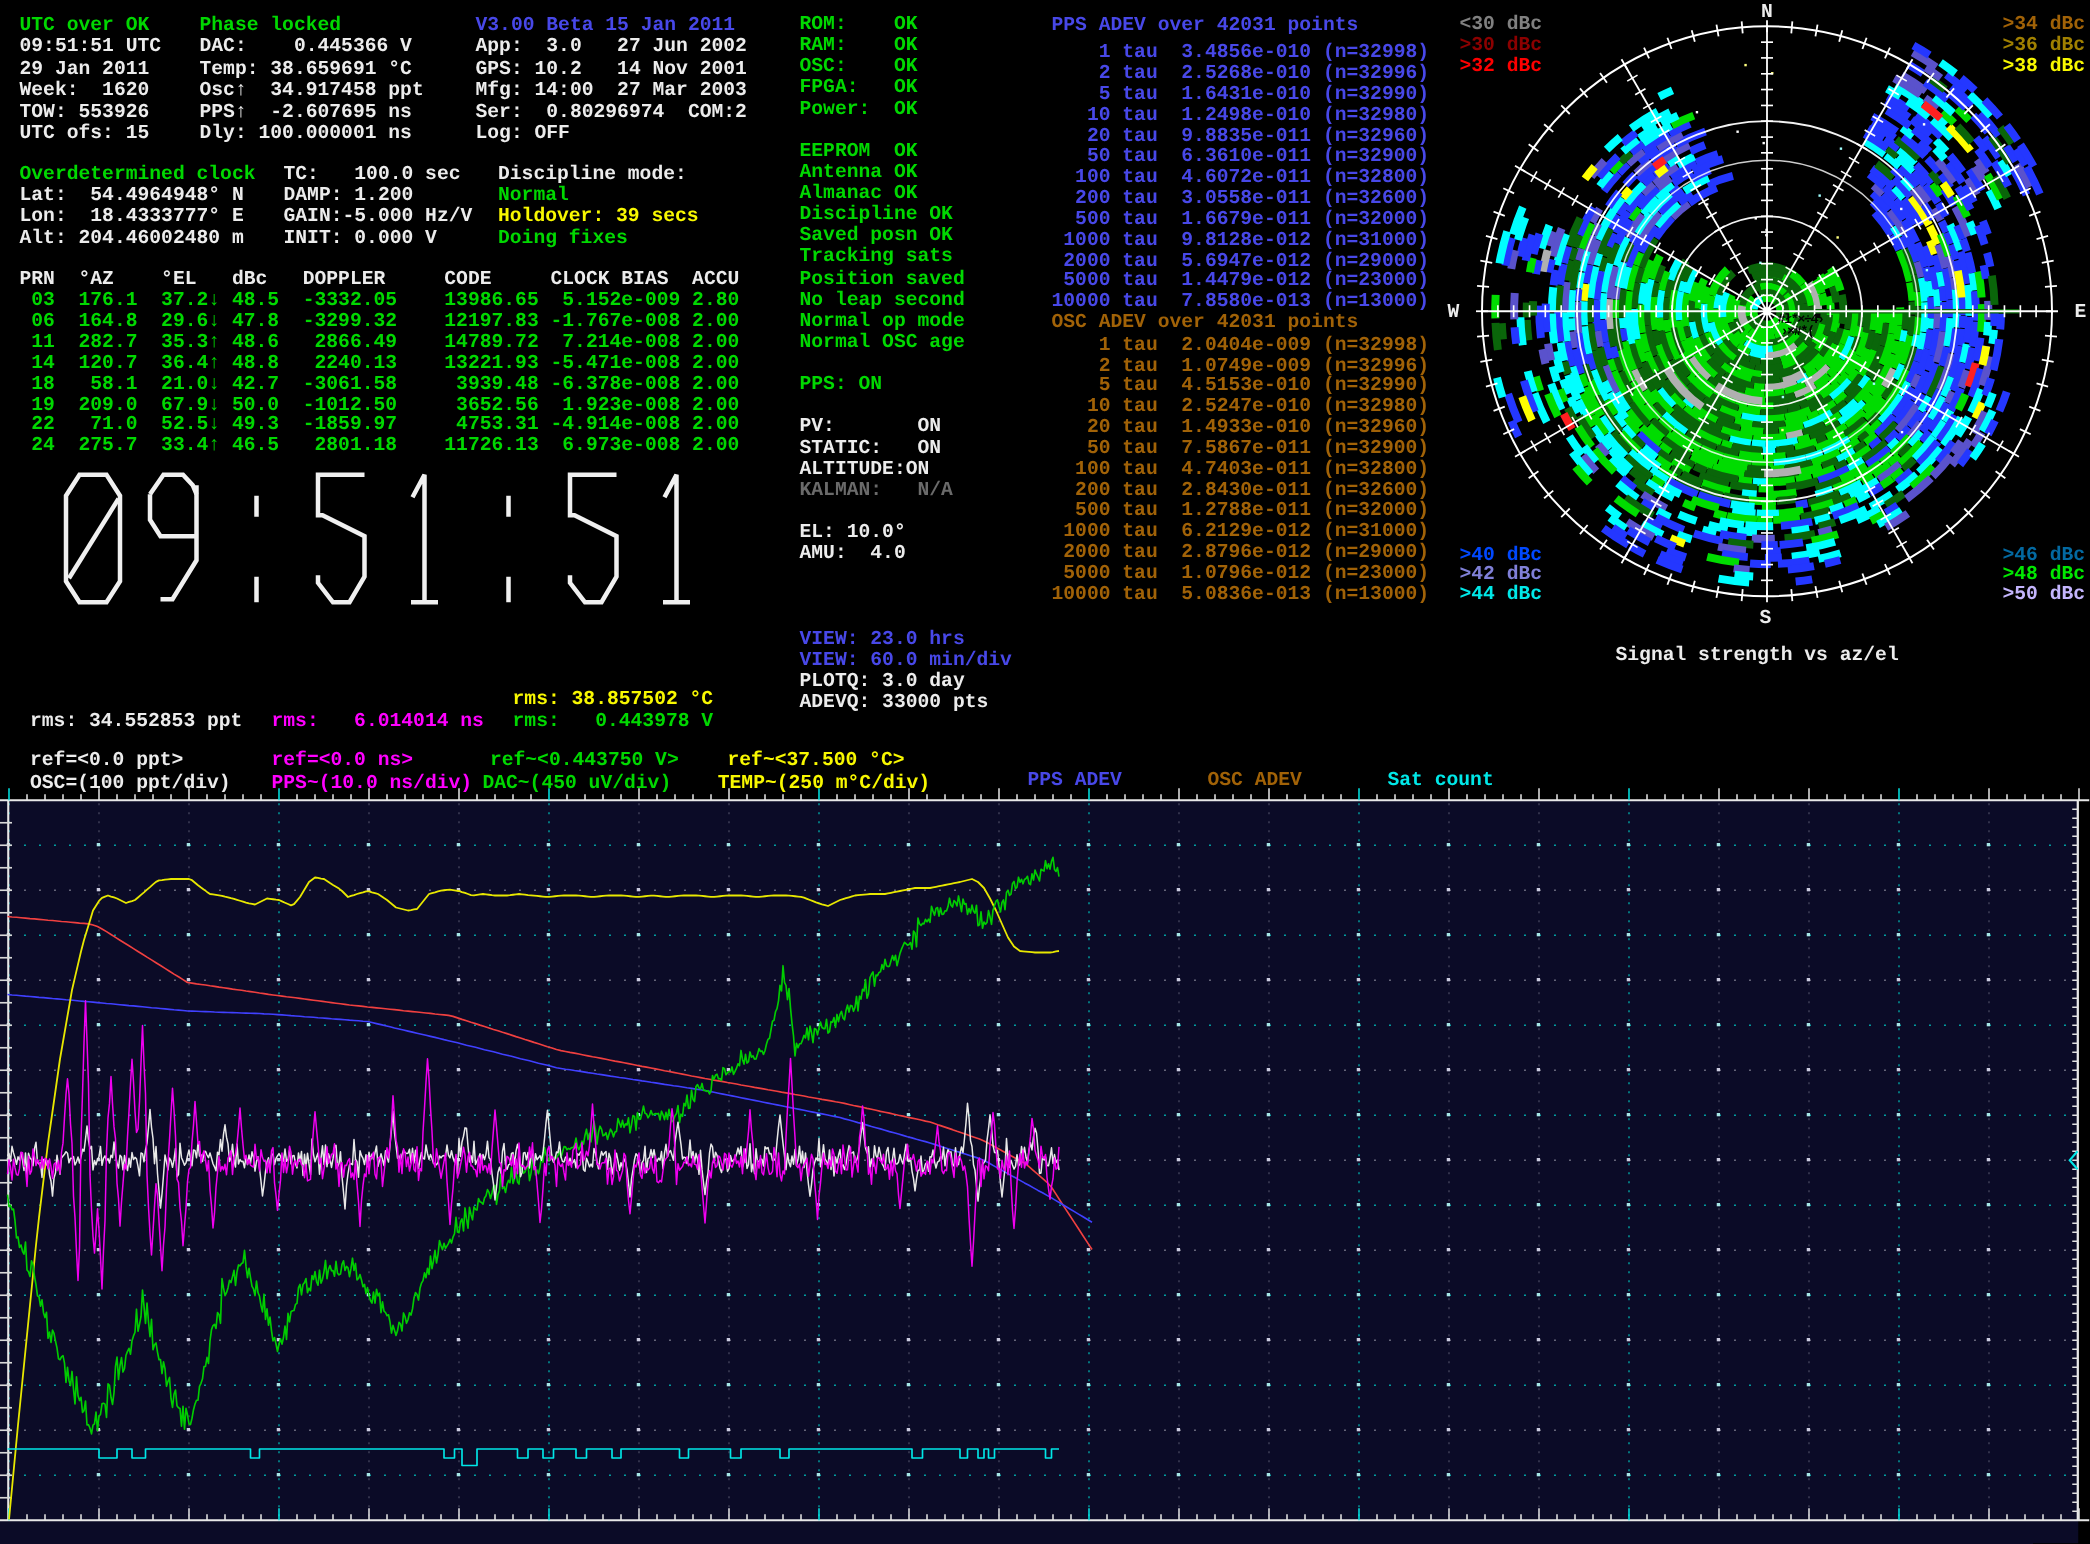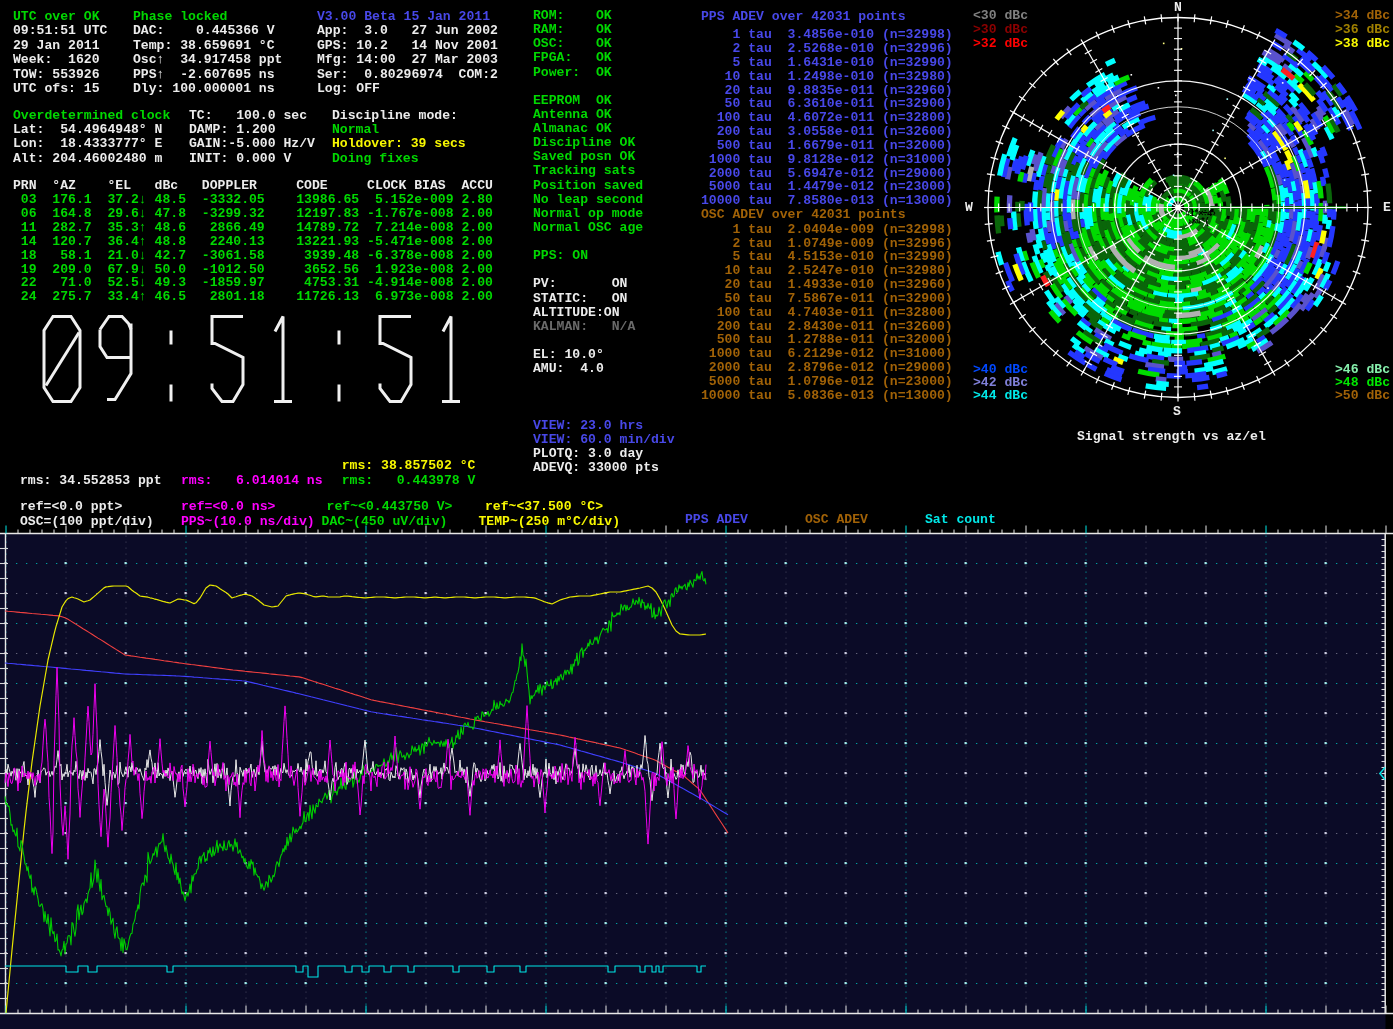--- a/index.html
+++ b/index.html
@@ -10,23 +10,23 @@
 .r{color:#a16207}
 .R{color:#ff0000}
 .dr{color:#8c0000}
 .gy{color:#808080}
 .gy2{color:#6a6a6a}
 .dy{color:#a08000}
 .m{color:#ff00ff}
 .c{color:#00e8e8}
 .db{color:#0048ff}
 .lb{color:#8080d8}
-.dg{color:#86efac}
+.dg{color:#0369a1}
 .bg{color:#00e800}
-.lgy{color:#a16207}
+.lgy{color:#c4b5fd}
 </style></head><body>
 <pre class="t w" style="left:13.0px;top:10.00px;line-height:14.40px"><span class="g">UTC over OK</span>
 09:51:51 UTC
 29 Jan 2011
 Week:  1620
 TOW: 553926
 UTC ofs: 15</pre>
 <pre class="t w" style="left:133.0px;top:10.00px;line-height:14.40px"><span class="g">Phase locked</span>
 DAC:    0.445366 V
 Temp: 38.659691 °C

